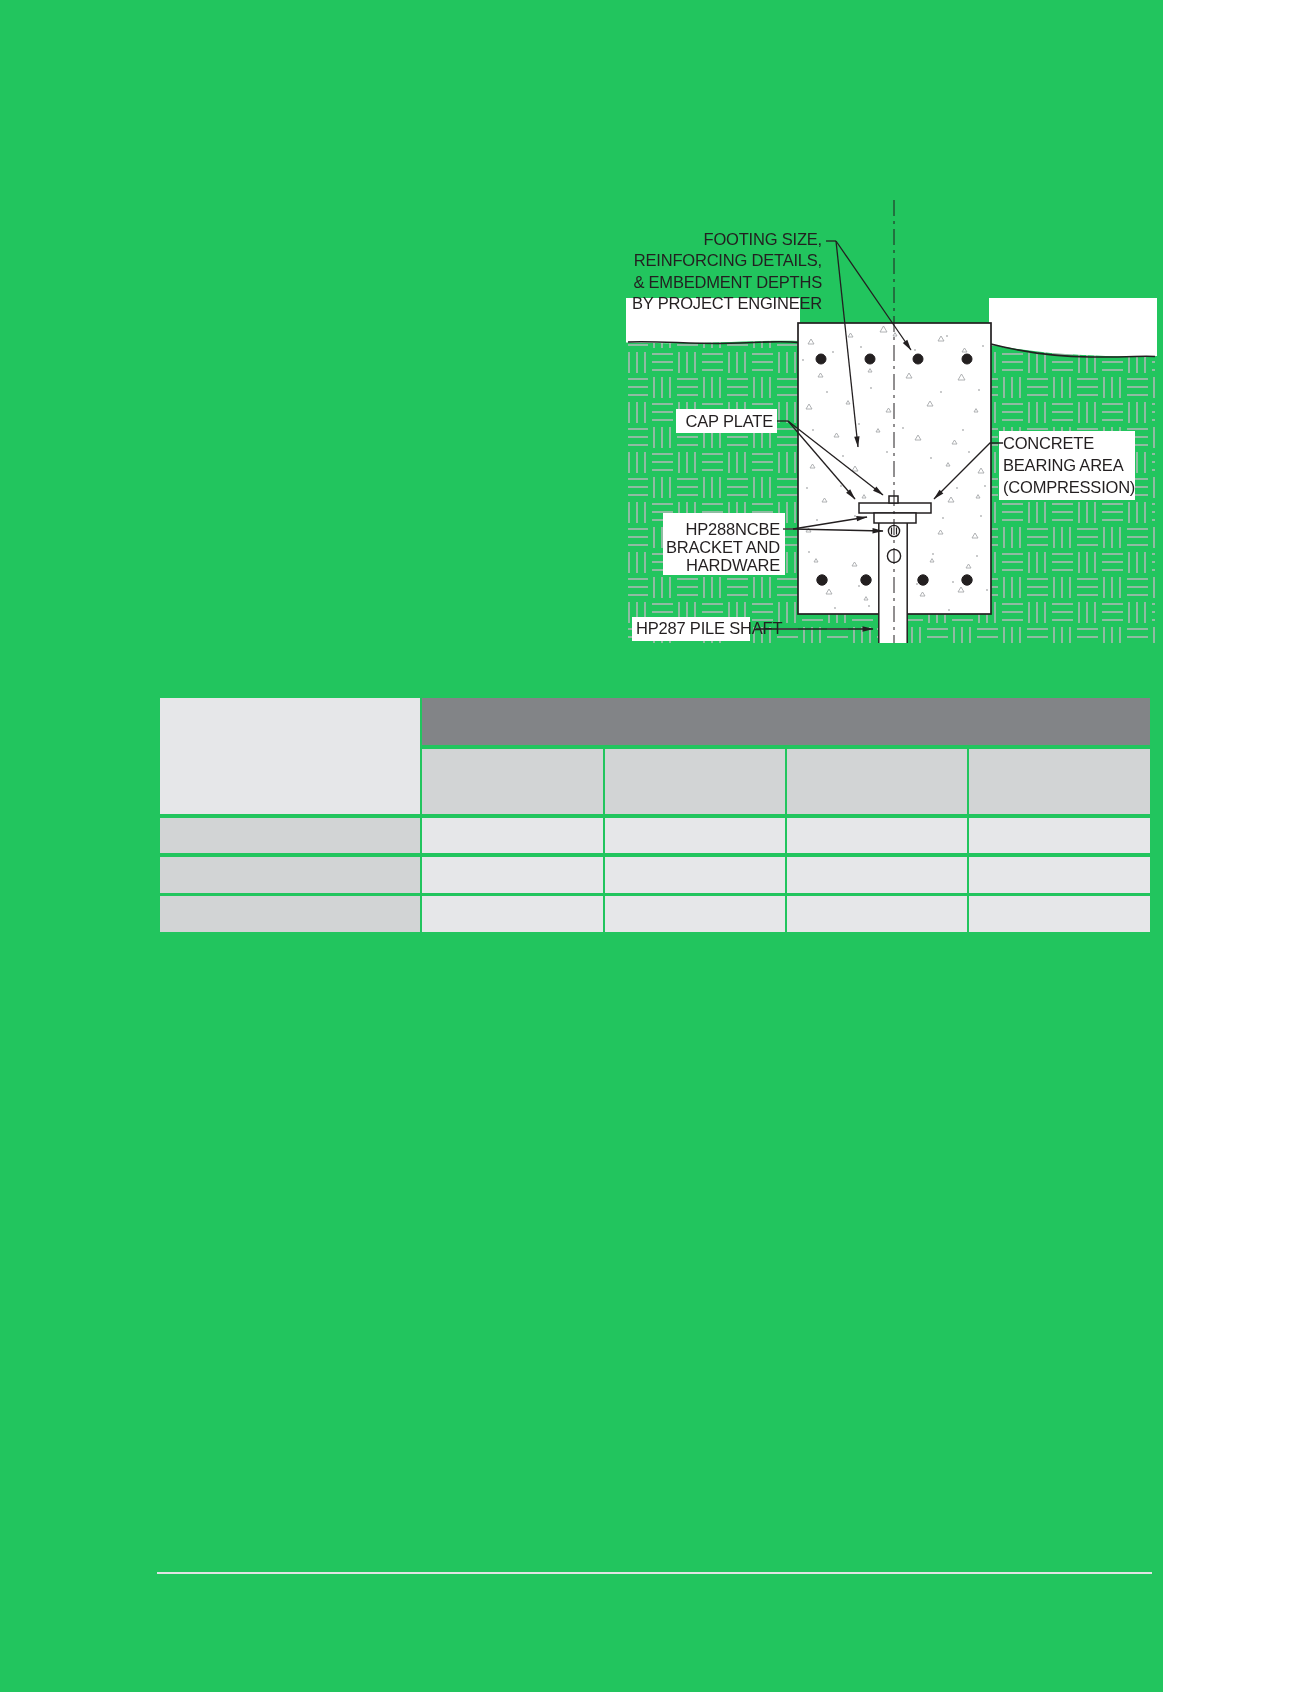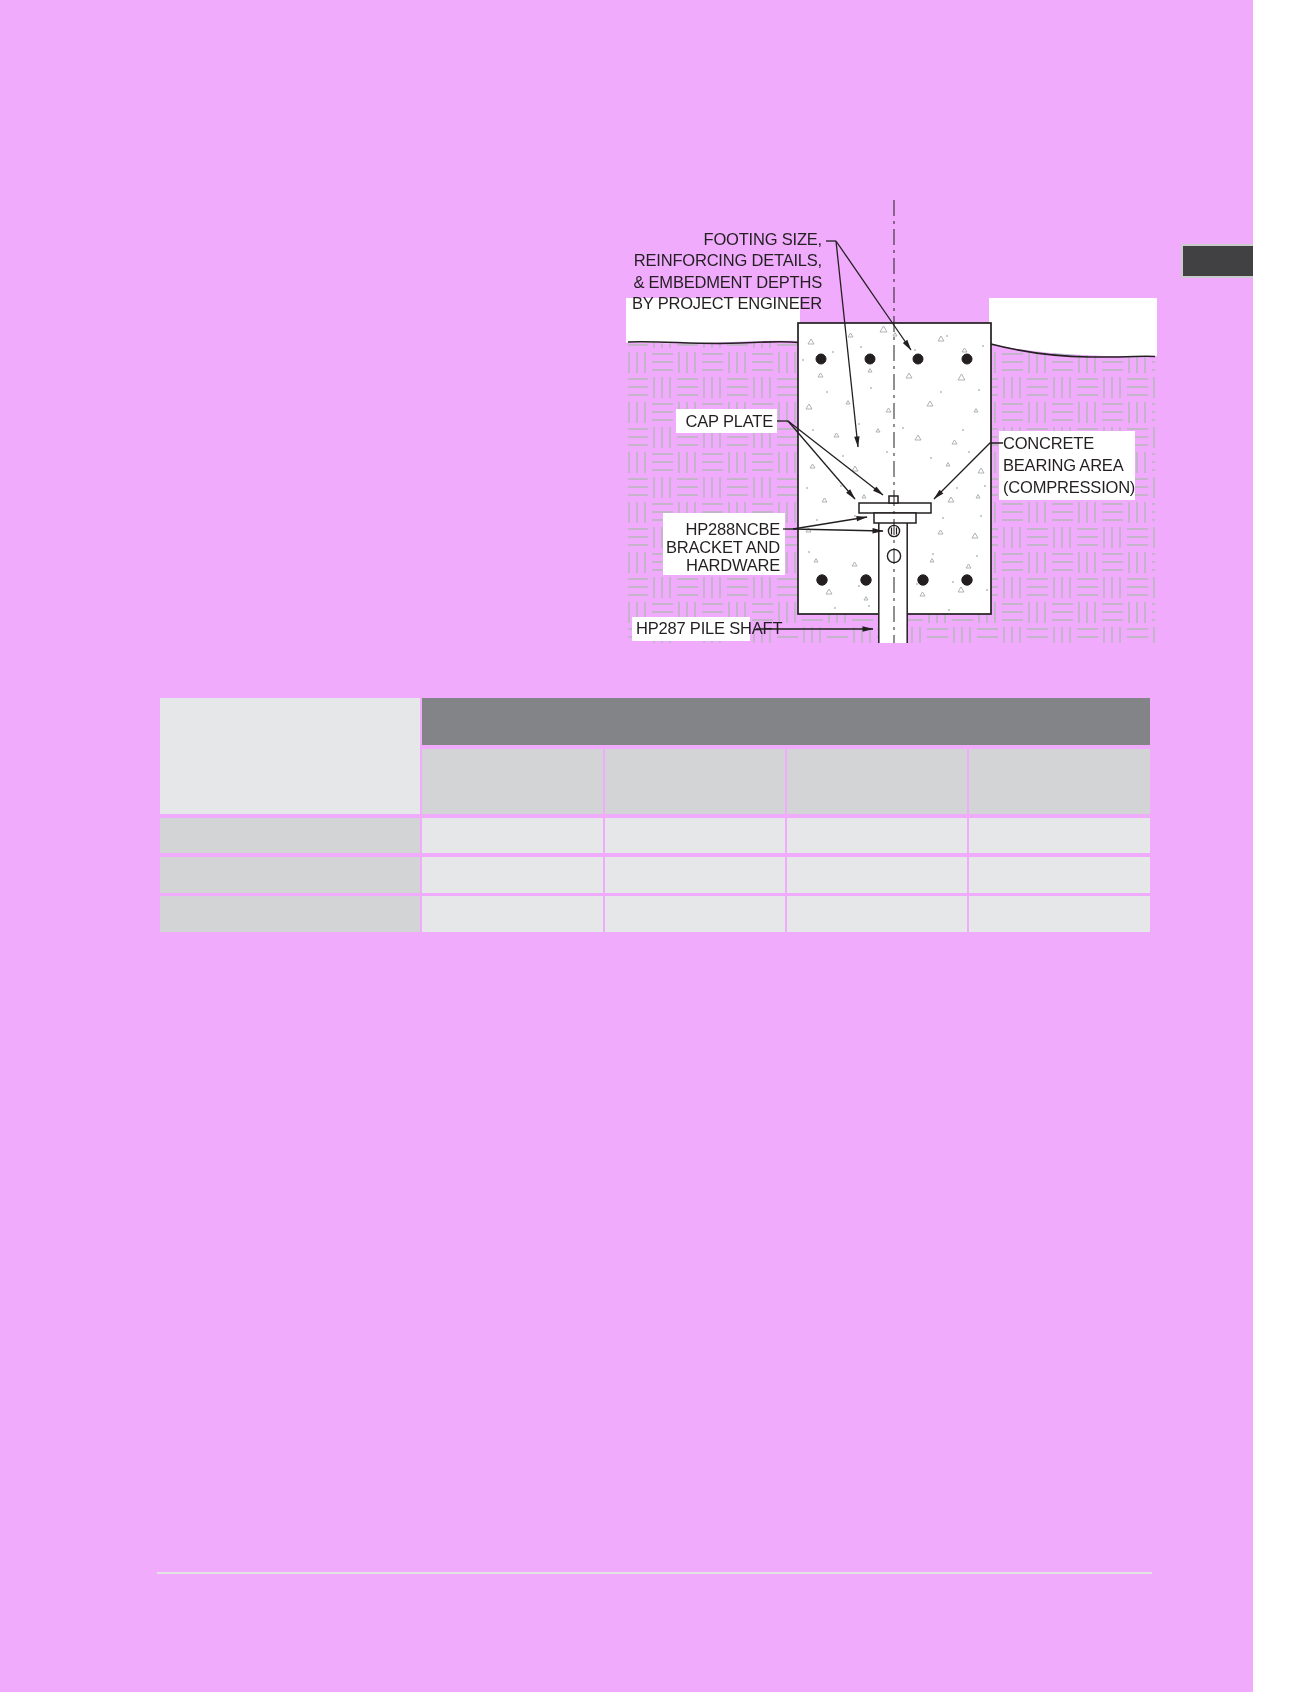--- a/index.html
+++ b/index.html
@@ -8,21 +8,21 @@
     --speckle:#a7a9ac;
     --band:#828487;
     --subheader:#d2d4d5;
     --rowlabel:#d2d4d5;
     --datacell:#e6e7e9;
     --tab:#414042;
     --rule:#e2e3e4;
   }
   html,body{margin:0;padding:0;background:#ffffff;}
   .page{
-    position:relative;width:1253px;height:1692px;background:#f0abfc;overflow:hidden;
+    position:relative;width:1163px;height:1692px;background:#22c55e;overflow:hidden;
     font-family:"Liberation Sans", sans-serif;color:var(--ink);
   }
   .diagram-svg{position:absolute;left:0;top:0;}
   .diagram-svg text{
     font-family:"Liberation Sans", sans-serif;
     font-size:16.5px;fill:var(--ink);letter-spacing:-0.2px;
   }
   
   .side-tab{
     position:absolute;left:1181px;top:244px;width:118px;height:34px;

